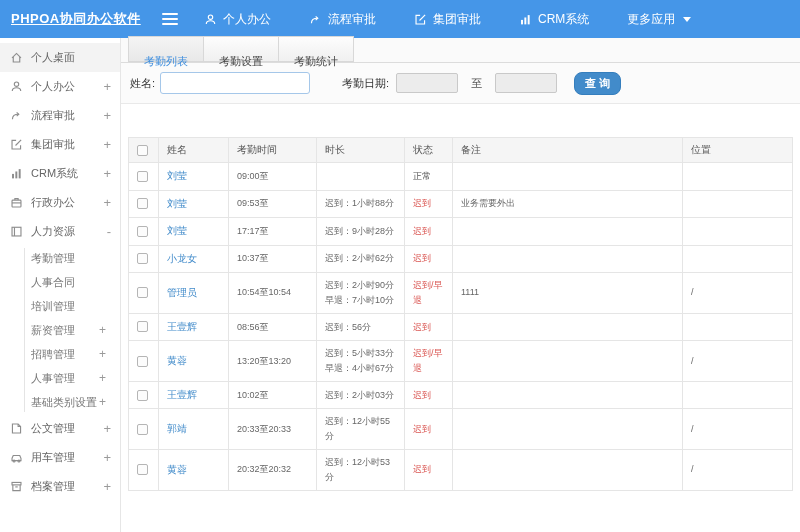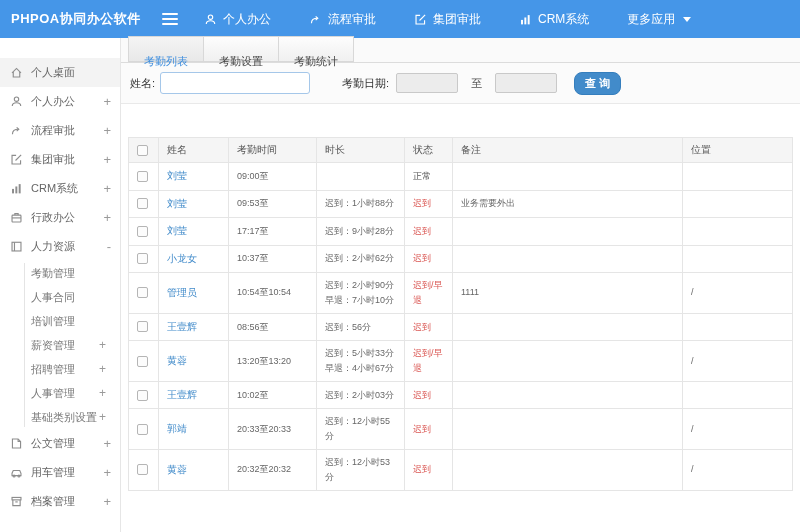--- a/index.html
+++ b/index.html
@@ -4,30 +4,30 @@
 <style>
   * { margin:0; padding:0; box-sizing:border-box; }
   body { background:#888; }
   .screen {
     width:800px; height:532px; position:relative; overflow:hidden;
     background:#fff; font-family:"Liberation Sans","DejaVu Sans",sans-serif;
     margin:0 auto;
   }
   
   .navbar { height:38px; background:#4596e8; display:flex; align-items:center; color:#fff; }
-  .logo { font-size:13px; font-weight:bold; padding-left:11px; width:150px; letter-spacing:.5px; }
+  .logo { font-size:13px; font-weight:bold; padding-left:11px; width:150px; letter-spacing:.5px;text-decoration:underline; }
   .hamburger { width:16px; display:flex; flex-direction:column; gap:3px; margin:0 26px 0 12px; cursor:pointer; }
   .hamburger i { display:block; height:2px; background:#fff; border-radius:1px; }
   .nav-items { display:flex; align-items:center; gap:38px; font-size:12px; }
   .nav-item { display:flex; align-items:center; gap:6px; color:#fff; text-decoration:none; cursor:pointer; }
   .icon svg { display:block; }
   .nav-icon { color:#fff; }
   .caret { width:0; height:0; border-left:4px solid transparent; border-right:4px solid transparent; border-top:5px solid #fff; margin-left:2px; }
   
-  .sidebar { position:absolute; top:38px; left:0; width:121px; bottom:0; background:#fff; border-right:1px solid #e6e6e6; padding-top:20px; font-size:11px; color:#666; overflow:hidden; }
+  .sidebar { position:absolute; top:38px; left:0; width:121px; bottom:0; background:#fff; border-right:1px solid #e6e6e6; padding-top:5px; font-size:11px; color:#666; overflow:hidden; }
   .side-item { height:29px; display:flex; align-items:center; padding:0 9px 0 10px; cursor:pointer; }
   .side-item.active { background:#f3f3f3; }
   .side-item .icon { width:14px; margin-right:7px; color:#8d8d8d; }
   .expand { margin-left:auto; color:#9a9a9a; font-size:13px; font-weight:normal; }
   .submenu { position:relative; }
   .submenu::before { content:""; position:absolute; left:24px; top:2px; bottom:2px; width:1px; background:#e4e4e4; }
   .sub-item { height:24px; display:flex; align-items:center; padding:0 14px 0 31px; color:#777; cursor:pointer; }
   .sub-item .expand { font-size:12px; }
   
   .main { position:absolute; left:121px; top:38px; right:0; bottom:0; background:#fff; }

